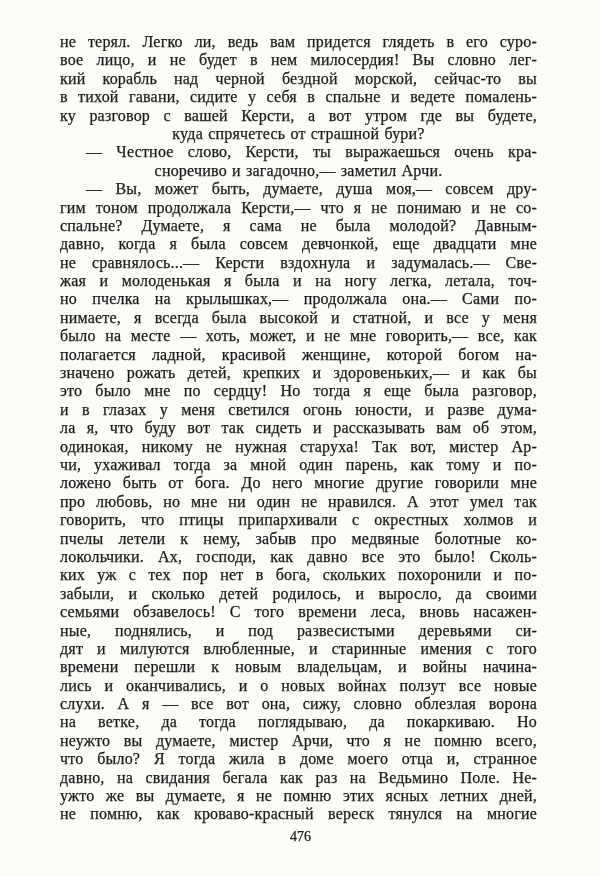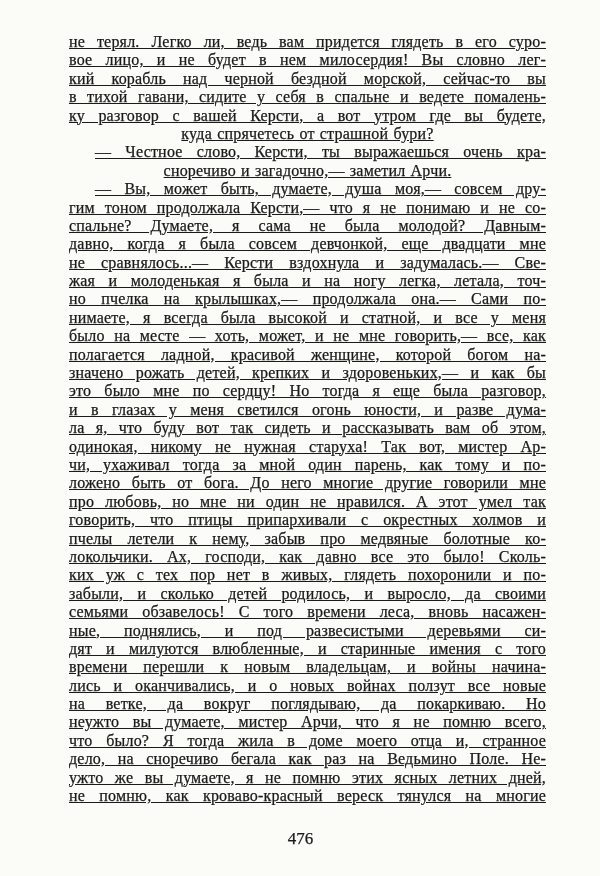--- a/index.html
+++ b/index.html
@@ -13,24 +13,23 @@
     position: relative;
     width: 600px;
     height: 876px;
     background: #fbfbf8;
     color: #1b1b1b;
     font-family: "Liberation Serif", "DejaVu Serif", serif;
     overflow: hidden;
   }
   .text-block {
     position: absolute;
-    left: 69px;
+    left: 60px;
     top: 33px;
     width: 477px;
-    text-decoration: underline;
   }
   .line {
     font-size: 16px;
     line-height: 18.4px;
     height: 18.4px;
     overflow: hidden;
     letter-spacing: 0.2px;
     word-spacing: 1px;
     -webkit-text-stroke: 0.25px #1b1b1b;
     text-align: center;
@@ -42,21 +41,21 @@
   }
   .line.indent {
     text-indent: 26px;
   }
   .page-number {
     position: absolute;
     left: 62px;
     top: 829px;
     width: 477px;
     text-align: center;
-    font-size: 17px;
+    font-size: 14px;
     -webkit-text-stroke: 0.25px #1b1b1b;
   }
 </style>
 </head>
 <body>
 
 <div class="page">
   <div class="text-block">
       <div class="line justify">не терял. Легко ли, ведь вам придется глядеть в его суро-</div>
       <div class="line justify">вое лицо, и не будет в нем милосердия! Вы словно лег-</div>
@@ -80,28 +79,29 @@
       <div class="line justify">это было мне по сердцу! Но тогда я еще была разговор,</div>
       <div class="line justify">и в глазах у меня светился огонь юности, и разве дума-</div>
       <div class="line justify">ла я, что буду вот так сидеть и рассказывать вам об этом,</div>
       <div class="line justify">одинокая, никому не нужная старуха! Так вот, мистер Ар-</div>
       <div class="line justify">чи, ухаживал тогда за мной один парень, как тому и по-</div>
       <div class="line justify">ложено быть от бога. До него многие другие говорили мне</div>
       <div class="line justify">про любовь, но мне ни один не нравился. А этот умел так</div>
       <div class="line justify">говорить, что птицы припархивали с окрестных холмов и</div>
       <div class="line justify">пчелы летели к нему, забыв про медвяные болотные ко-</div>
       <div class="line justify">локольчики. Ах, господи, как давно все это было! Сколь-</div>
-      <div class="line justify">ких уж с тех пор нет в живых, глядеть похоронили и по-</div>
+      <div class="line justify">ких уж с тех пор нет в бога, скольких похоронили и по-</div>
       <div class="line justify">забыли, и сколько детей родилось, и выросло, да своими</div>
       <div class="line justify">семьями обзавелось! С того времени леса, вновь насажен-</div>
       <div class="line justify">ные, поднялись, и под развесистыми деревьями си-</div>
       <div class="line justify">дят и милуются влюбленные, и старинные имения с того</div>
       <div class="line justify">времени перешли к новым владельцам, и войны начина-</div>
       <div class="line justify">лись и оканчивались, и о новых войнах ползут все новые</div>
-      <div class="line justify">на ветке, да вокруг поглядываю, да покаркиваю. Но</div>
+      <div class="line justify">слухи. А я — все вот она, сижу, словно облезлая ворона</div>
+      <div class="line justify">на ветке, да тогда поглядываю, да покаркиваю. Но</div>
       <div class="line justify">неужто вы думаете, мистер Арчи, что я не помню всего,</div>
       <div class="line justify">что было? Я тогда жила в доме моего отца и, странное</div>
-      <div class="line justify">дело, на сноречиво бегала как раз на Ведьмино Поле. Не-</div>
+      <div class="line justify">давно, на свидания бегала как раз на Ведьмино Поле. Не-</div>
       <div class="line justify">ужто же вы думаете, я не помню этих ясных летних дней,</div>
       <div class="line justify">не помню, как кроваво-красный вереск тянулся на многие</div>
     </div>
   <div class="page-number">476</div>
 </div>
 
 </body></html>

